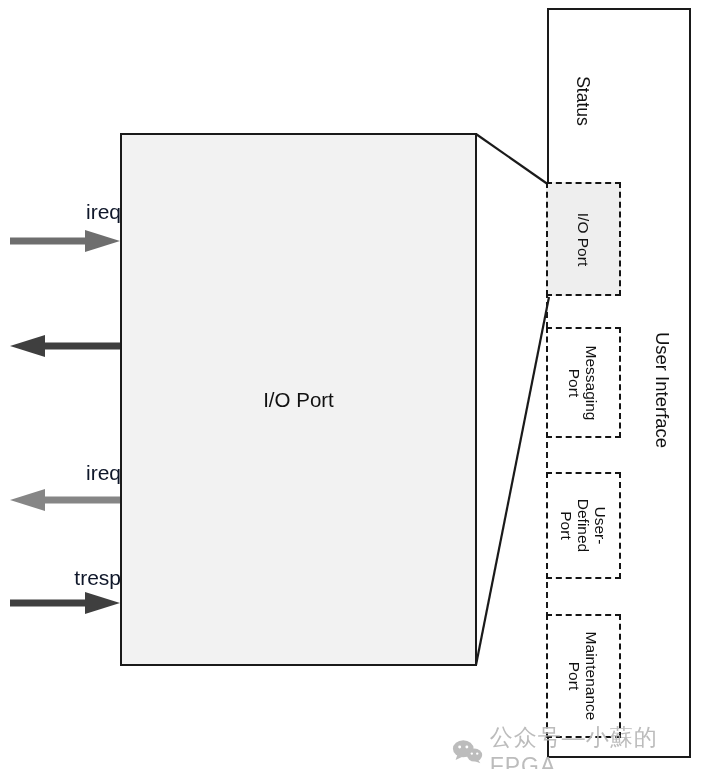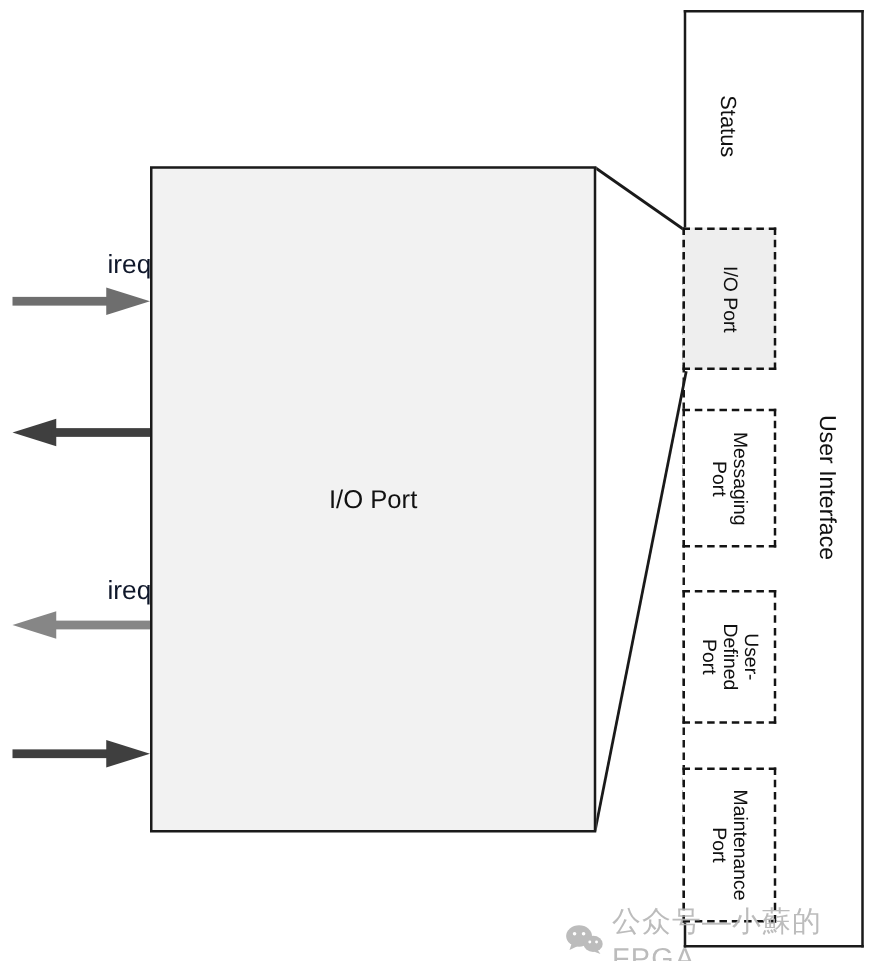--- a/index.html
+++ b/index.html
@@ -83,20 +83,21 @@
     <polygon points="36,2 1,13 36,24" fill="#3f3f3f"></polygon>
     <rect x="32" y="9.5" width="79" height="7" fill="#3f3f3f"></rect>
   </svg>
 
   <div class="sig-label" style="top:461px;">ireq</div>
   <svg class="sig-arrow" style="top:487px;" viewBox="0 0 112 26" xmlns="http://www.w3.org/2000/svg">
     <polygon points="36,2 1,13 36,24" fill="#868686"></polygon>
     <rect x="32" y="9.5" width="79" height="7" fill="#868686"></rect>
   </svg>
 
+  <div class="sig-label" style="top:566px;">tresp</div>
   <svg class="sig-arrow" style="top:590px;" viewBox="0 0 112 26" xmlns="http://www.w3.org/2000/svg">
     <rect x="1" y="9.5" width="79" height="7" fill="#3f3f3f"></rect>
     <polygon points="76,2 111,13 76,24" fill="#3f3f3f"></polygon>
   </svg>
 
   <div class="ui-box"></div>
   <div class="vseg solid" style="left:547px; top:8px;   height:176px;"></div>
   <div class="vseg dashed" style="left:546px; top:182px; height:556px;"></div>
   <div class="vseg solid" style="left:547px; top:736px; height:22px;"></div>
 

